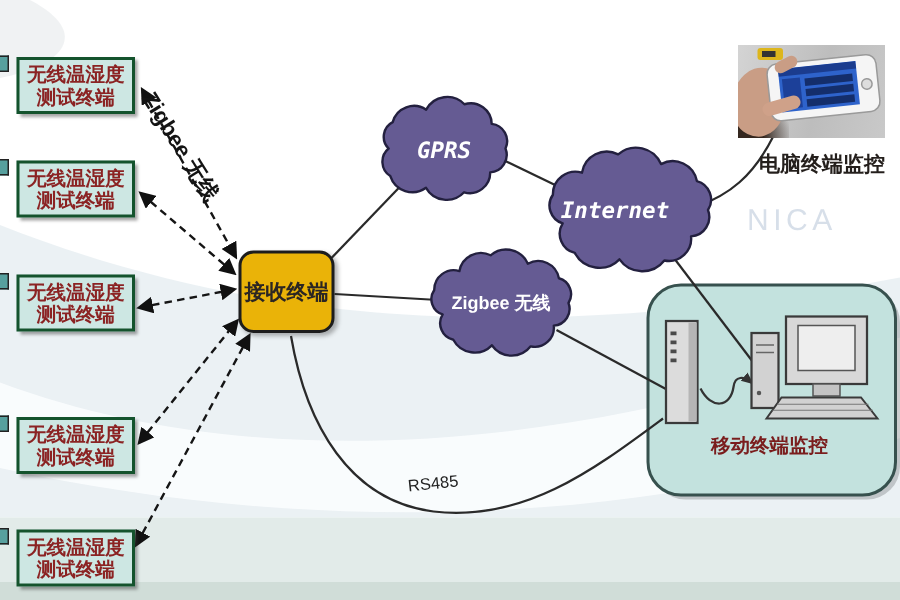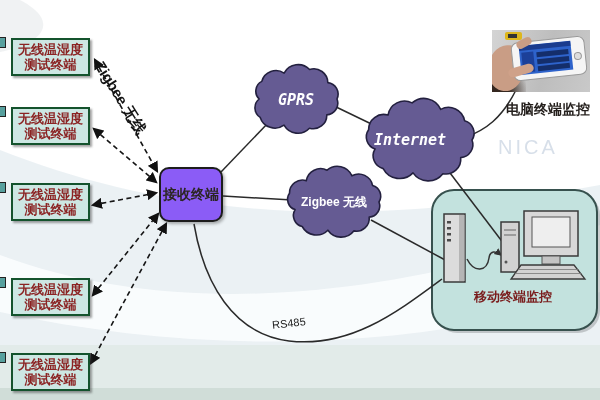--- a/index.html
+++ b/index.html
@@ -7,21 +7,21 @@
        font-family:"Liberation Sans",sans-serif;}
   .abs{position:absolute;}
   svg{position:absolute;left:0;top:0;}
   
   .term{left:11px;width:79px;height:38px;background:#cde7e3;border:2px solid #14532d;
         box-sizing:border-box;box-shadow:2px 2px 2px rgba(50,50,50,.45);
         display:flex;flex-direction:column;align-items:center;justify-content:center;
         color:#8b2323;font-weight:bold;font-size:13px;line-height:15px;text-align:center;}
   .edgemark{left:0;width:5px;height:9px;background:#57a09e;border:1px solid #222;border-left:none;}
   
-  .receiver{left:159px;top:167px;width:64px;height:55px;background:#8b5cf6;border:2px solid #1d1d1d;
+  .receiver{left:159px;top:167px;width:64px;height:55px;background:#eab308;border:2px solid #1d1d1d;
         border-radius:10px;box-sizing:border-box;box-shadow:2px 2px 3px rgba(40,40,40,.35);
         display:flex;align-items:center;justify-content:center;
         color:#2b2623;font-weight:bold;font-size:14px;}
   
   .cloudlbl{color:#ffffff;font-weight:bold;text-align:center;}
   .mono{font-family:"DejaVu Sans Mono","Liberation Mono",monospace;font-style:italic;}
   
   .zigbee-rot{left:106px;top:58px;transform:rotate(58deg);transform-origin:0 0;
         font-weight:bold;font-size:15px;color:#141414;white-space:nowrap;}
   .rs485{left:272px;top:317px;font-size:11px;color:#222;transform:rotate(-6deg);}

